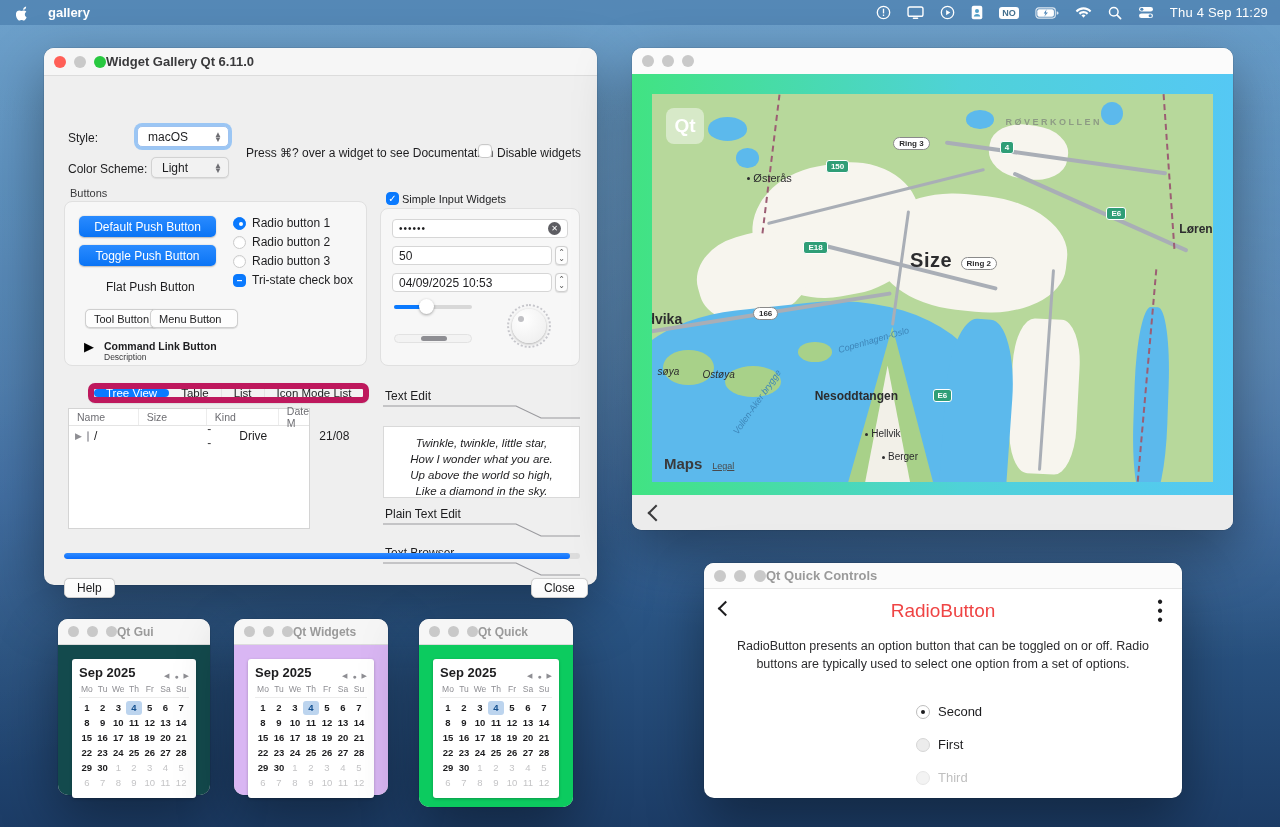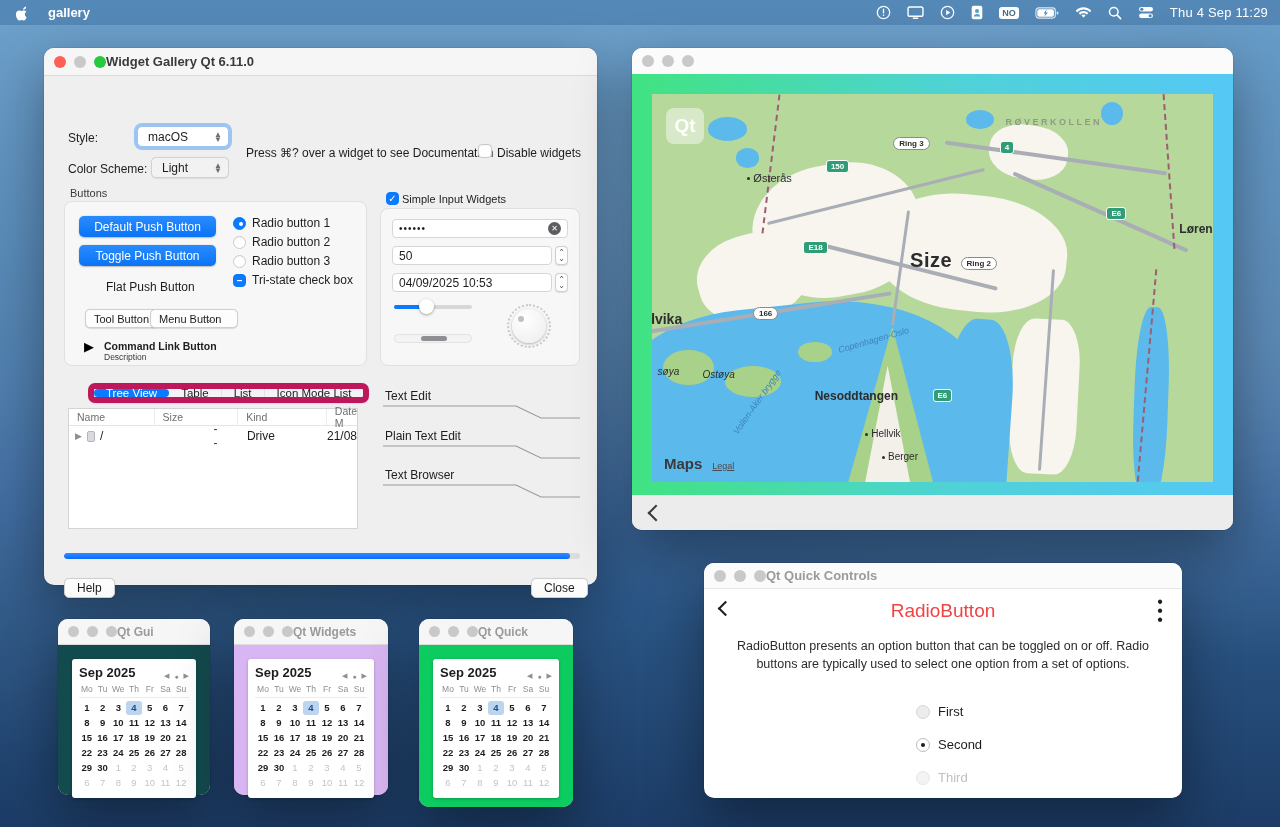--- a/index.html
+++ b/index.html
@@ -257,21 +257,21 @@
         <span>Tri-state check box</span>
       </div>
     </div>
 
     <div class="abs seg" style="left:44px;top:307px">
       <span class="seg-item active">Tree View</span>
       <span class="seg-item">Table</span>
       <span class="seg-item">List</span>
       <span class="seg-item">Icon Mode List</span>
     </div>
-    <div class="abs tree" style="left:24px;top:332px;width:290px;height:121px">
+    <div class="abs tree" style="left:24px;top:332px;width:242px;height:121px">
       <div class="tree-head">
         <span style="width:87px">Name</span>
         <span style="width:85px">Size</span>
         <span style="width:90px">Kind</span>
         <span style="flex:1;border-right:none">Date M</span>
       </div>
       <div class="tree-row">
         <span style="color:#8e8e93;font-size:9px;margin-left:6px">▶</span>
         <span style="display:inline-block;width:11px;height:11px;background:#d9d9de;border:1px solid #b5b5ba;border-radius:2px;margin-left:5px"></span>
         <span style="margin-left:5px">/</span>
@@ -320,20 +320,26 @@
       <div style="width:34px;height:34px;border-radius:50%;background:radial-gradient(circle at 35% 30%,#ffffff,#ececec);box-shadow:0 1px 3px rgba(0,0,0,.3);position:relative">
         <div style="position:absolute;left:6px;top:7px;width:6px;height:6px;border-radius:50%;background:#c0c0c4"></div>
       </div>
     </div>
 
     <div class="abs" style="left:339px;top:313px;width:197px">
       <div class="tb-head">Text Edit</div>
       <svg class="tb-line" width="197" height="15">
           <polyline points="0,1 133,1 158,13 197,13" fill="none" stroke="#9a9a9e" stroke-width="1.2"></polyline>
         </svg>
+      <div class="poem-box" style="margin-top:6px;height:72px">
+        <div>Twinkle, twinkle, little star,</div>
+        <div>How I wonder what you are.</div>
+        <div>Up above the world so high,</div>
+        <div>Like a diamond in the sky.</div>
+      </div>
       <div class="tb-head" style="margin-top:9px">Plain Text Edit</div>
       <svg class="tb-line" width="197" height="15">
           <polyline points="0,1 133,1 158,13 197,13" fill="none" stroke="#9a9a9e" stroke-width="1.2"></polyline>
         </svg>
       <div class="tb-head" style="margin-top:8px">Text Browser</div>
       <svg class="tb-line" width="197" height="15">
           <polyline points="0,1 133,1 158,13 197,13" fill="none" stroke="#9a9a9e" stroke-width="1.2"></polyline>
         </svg>
     </div>
 
@@ -429,26 +435,26 @@
     <span class="title-text dim">Qt Quick Controls</span>
   </div>
   <div id="qqc-head">
     <span class="back-chev"></span>
     <span class="heading">RadioButton</span>
     <span class="kebab">•<br>•<br>•</span>
   </div>
   <p id="qqc-desc">RadioButton presents an option button that can be toggled on or off. Radio buttons are typically used to select one option from a set of options.</p>
   <div class="qqc-radios">
     <div class="qqc-radio-row">
+      <span class="qr checked"></span>
+      <span>Second</span>
+    </div>
+    <div class="qqc-radio-row">
       <span class="qr"></span>
       <span>First</span>
-    </div>
-    <div class="qqc-radio-row">
-      <span class="qr checked"></span>
-      <span>Second</span>
     </div>
     <div class="qqc-radio-row disabled">
       <span class="qr disabled"></span>
       <span>Third</span>
     </div>
   </div>
 </div>
 
 <div class="win cal-win" id="cal-gui">
   <div class="titlebar">

